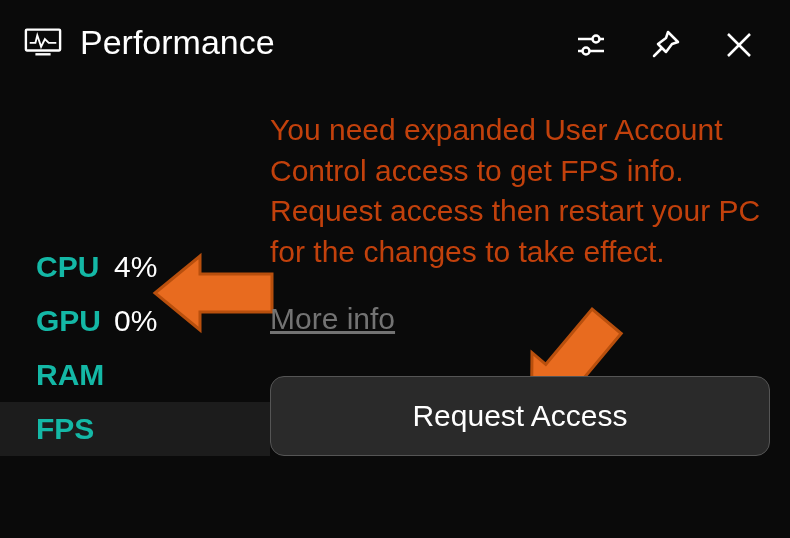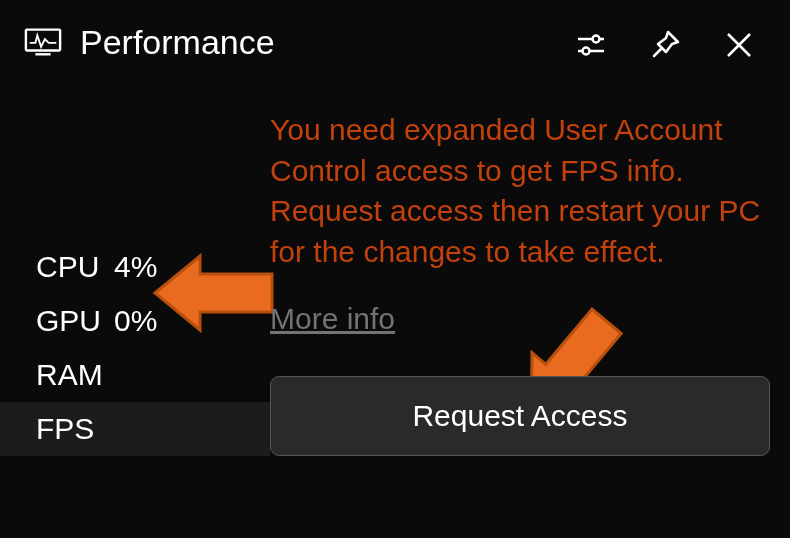--- a/index.html
+++ b/index.html
@@ -67,22 +67,22 @@
       font-size: 30px;
     }
     .stat-row.selected {
       background: #1c1c1c;
       margin-left: -36px;
       padding-left: 36px;
       width: 270px;
     }
     .stat-label {
       width: 78px;
-      color: #ffffff;
-      font-weight: 400;
+      color: #14b8a6;
+      font-weight: 700;
     }
     .stat-value {
       color: #ffffff;
       font-weight: 400;
     }
     .message-panel {
       flex: 1;
       padding-left: 40px;
       padding-right: 30px;
     }
@@ -99,21 +99,21 @@
       color: #737373;
       text-decoration: underline;
       cursor: pointer;
     }
     .request-btn {
       margin-top: 40px;
       width: 500px;
       height: 80px;
       background: #2a2a2a;
       border: 1px solid #555;
-      border-radius: 9px;
+      border-radius: 14px;
       color: #ffffff;
       font-size: 30px;
       font-family: inherit;
       cursor: pointer;
       display: flex;
       align-items: center;
       justify-content: center;
     }
     
     .arrow {

